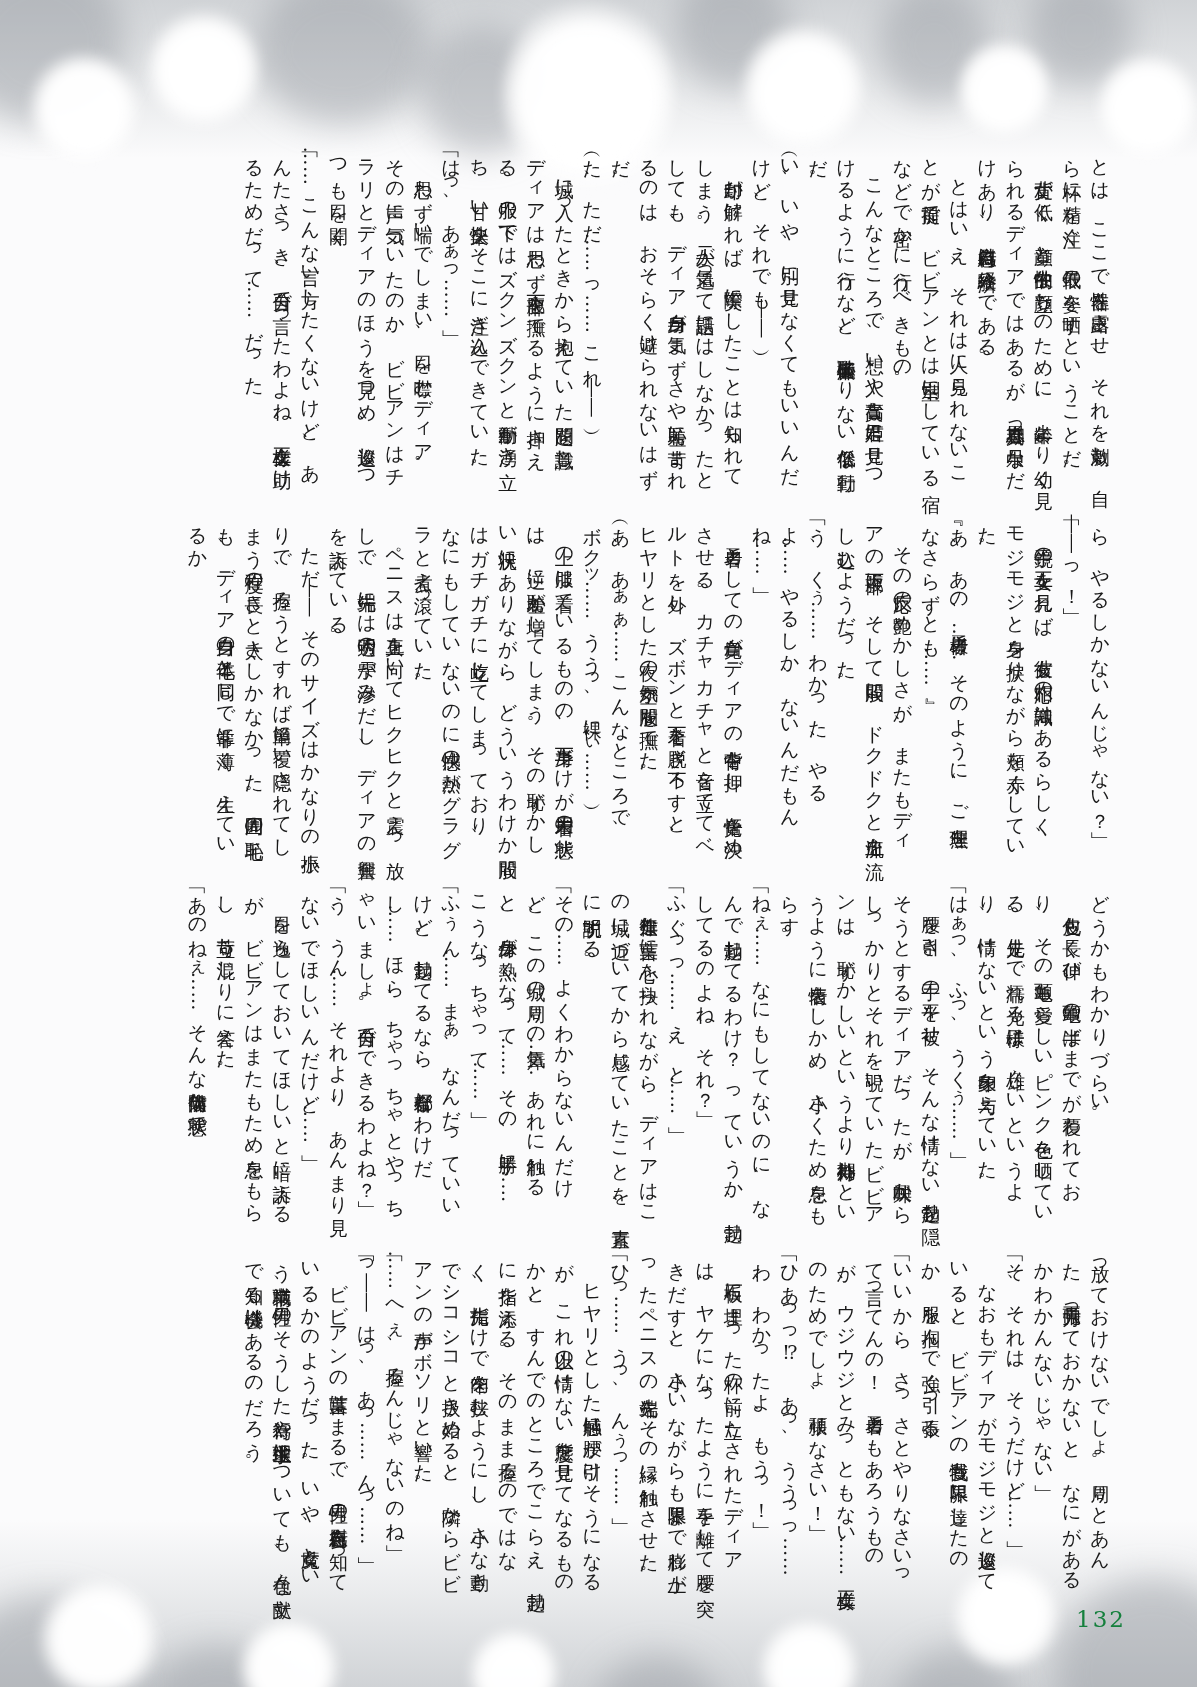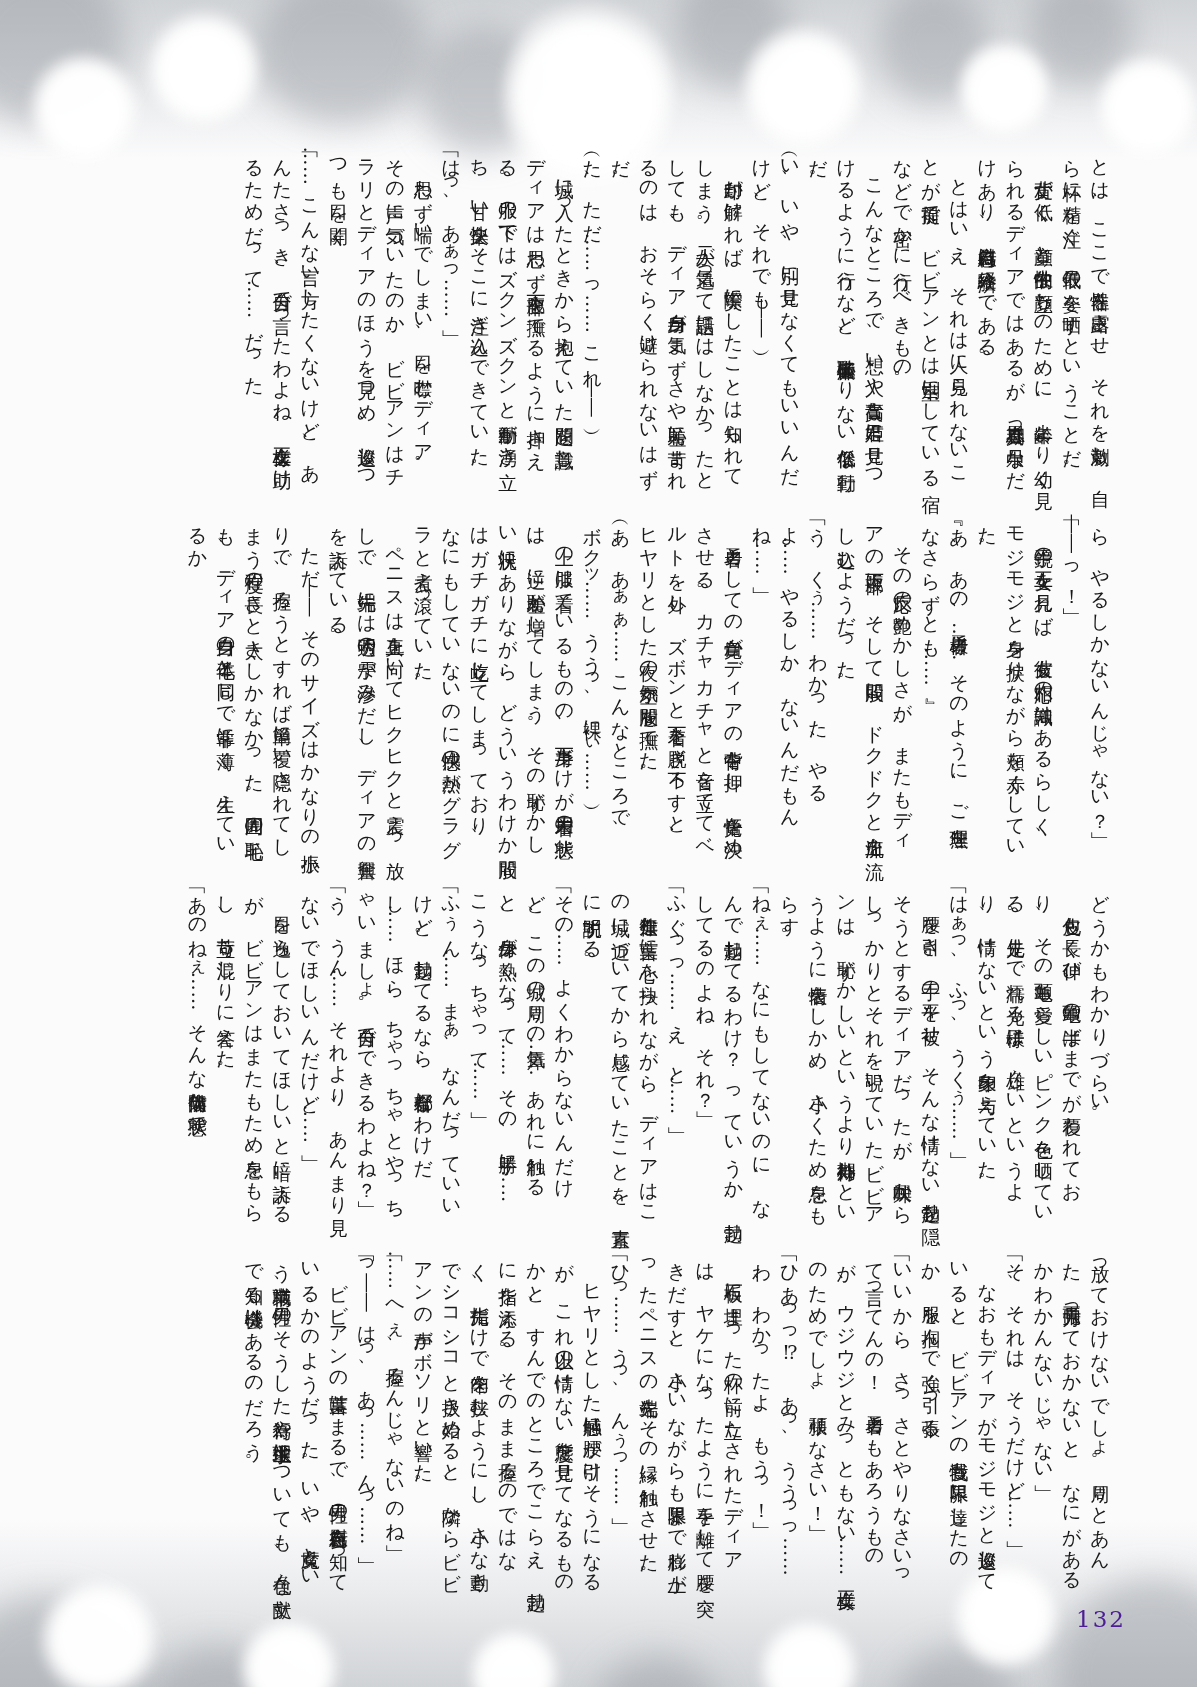--- a/index.html
+++ b/index.html
@@ -47,21 +47,21 @@
   #band1{top:146px}
   #band2{top:514px}
   #band3{top:882px}
   #band4{top:1250px}
   .page-number{
     position:absolute;
     left:1076px;top:1606px;
     font-family:"DejaVu Serif","Liberation Serif",serif;
     font-size:23px;
     letter-spacing:2px;
-    color:#4c1d95;
+    color:#15803d;
   }
 </style>
 </head>
 <body>
 
 <div class="page">
 
   <div class="bokeh-wash-top"></div>
   <div class="blob gray" style="left:-45px;top:-40px;width:170px;height:165px"></div>
   <div class="blob gray" style="left:255px;top:-25px;width:175px;height:150px"></div>

